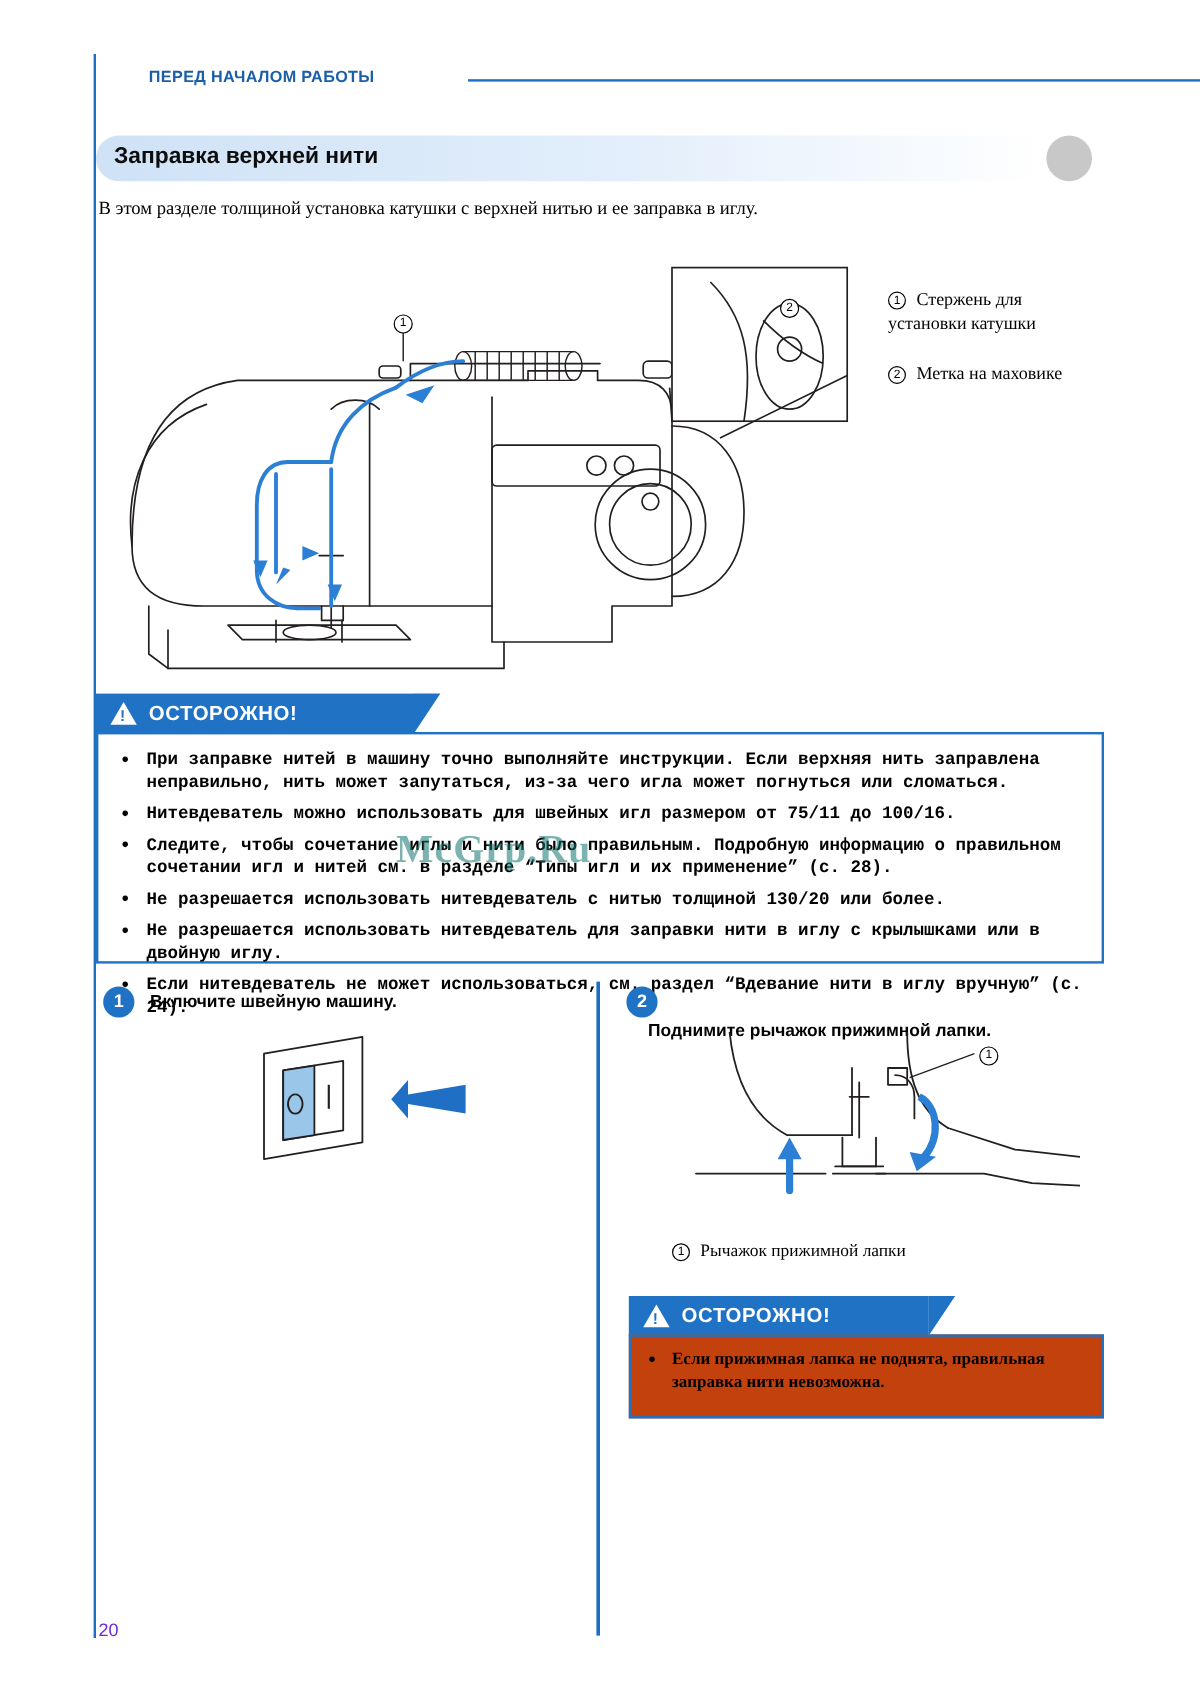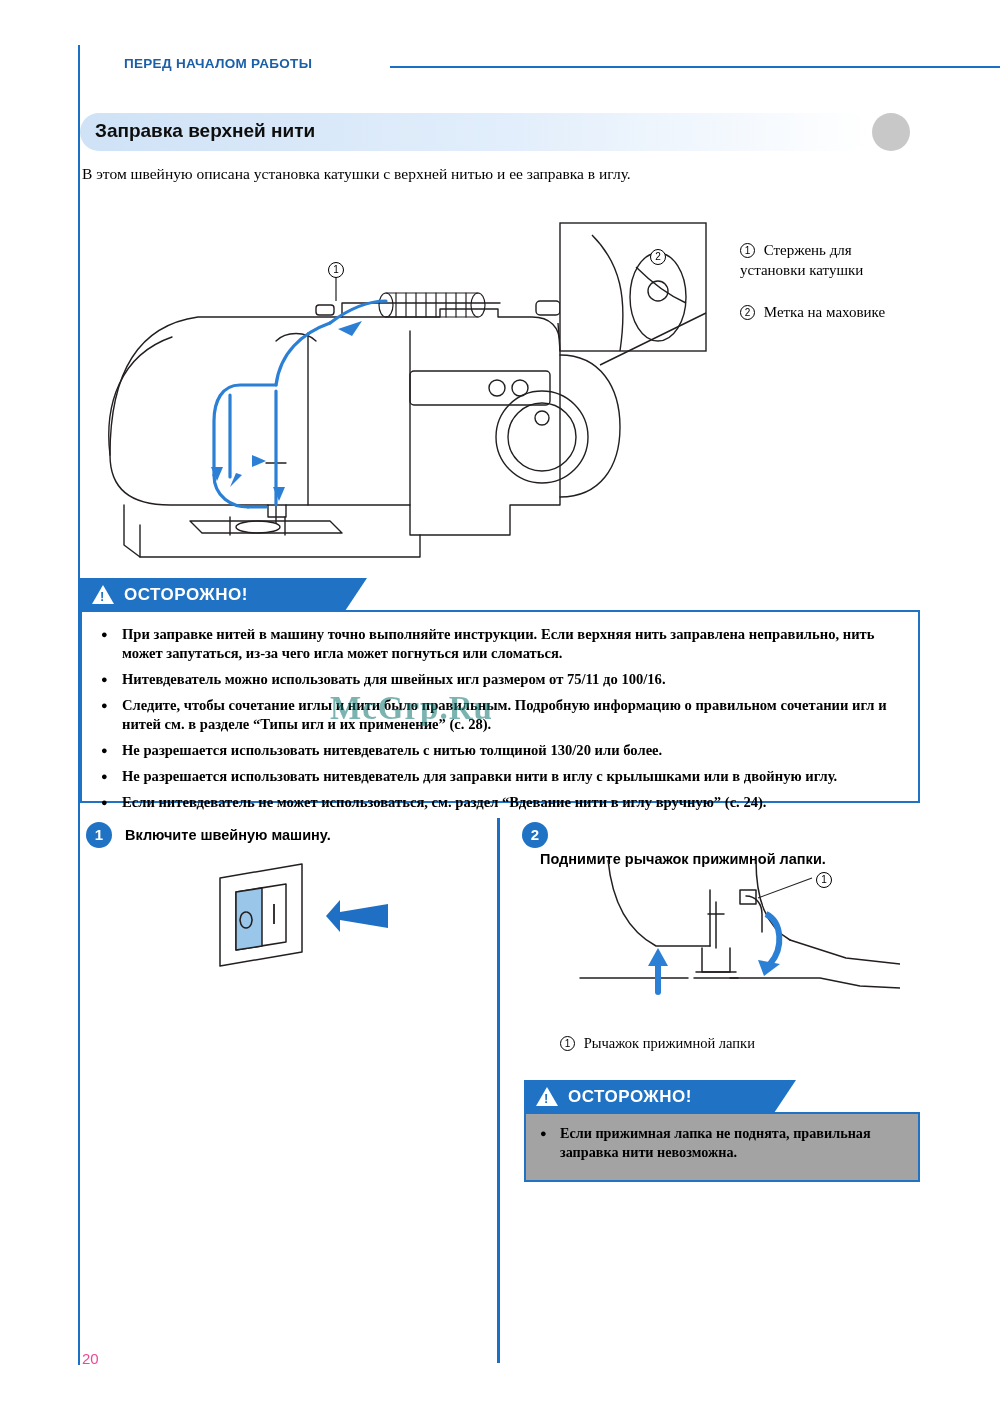--- a/index.html
+++ b/index.html
@@ -88,21 +88,21 @@
   .warn-tri-icon {
     width:0;height:0;border-left:11px solid transparent;border-right:11px solid transparent;
     border-bottom:19px solid #fff; position:relative; margin:0 10px 0 12px;
   }
   .warn-tri-icon::after{
     content:"!"; position:absolute; left:-3px; top:4px; width:6px;
     color:#1f72c4; font-family:"Liberation Sans", sans-serif; font-weight:bold; font-size:13px;
   }
   .warn-body {
     position:absolute; left:0; top:32px; width:840px; height:193px;
-    border:2px solid #1f72c4; background:#fff; padding:13px 16px 10px 16px;
+    border:2px solid #1f72c4; background:#fff; padding:13px 16px 10px 16px;font-family:Liberation Mono, monospace;
   }
   .warn-item {
     position:relative; padding-left:24px; margin-bottom:7px;
     font-weight:bold; font-size:14.6px; line-height:19px; color:#000;
   }
   .warn-item::before {
     content:"\25CF"; position:absolute; left:3px; top:0; font-size:11px; color:#000;
   }
   .watermark {
     position:absolute; left:330px; top:690px; font-size:33px; font-weight:bold;
@@ -122,53 +122,53 @@
   .step-title {
     position:absolute; font-family:"Liberation Sans", sans-serif;
     font-weight:bold; font-size:14.5px; color:#000;
   }
   .cap-line { position:absolute; font-size:14.5px; color:#000; }
 
   
   .warn2 { position:absolute; left:524px; top:1080px; width:396px; height:102px; }
   .warn2-body {
     position:absolute; left:0; top:32px; width:396px; height:70px;
-    border:2px solid #1f72c4; background:#a3a3a3; padding:10px 12px;
+    border:2px solid #1f72c4; background:#c2410c; padding:10px 12px;
   }
   .warn2-item {
     position:relative; padding-left:22px; font-weight:bold; font-size:14.2px;
     line-height:19px; color:#000;
   }
   .warn2-item::before{
     content:"\25CF"; position:absolute; left:2px; top:0; font-size:11px;
   }
 
   .pagenum {
     position:absolute; left:82px; top:1350px;
-    font-family:"Liberation Sans", sans-serif; font-size:15px; color:#ec4899;
+    font-family:"Liberation Sans", sans-serif; font-size:15px; color:#6d28d9;
   }
   svg { display:block; }
 </style>
 </head>
 <body>
 
 <div class="page">
 
   <div class="left-rule"></div>
 
   <div class="header-band">
     <div class="header-text">ПЕРЕД НАЧАЛОМ РАБОТЫ</div>
     <div class="header-line"></div>
   </div>
 
   <div class="title-bar"></div>
   <div class="title-dot"></div>
   <div class="title-text">Заправка верхней нити</div>
 
-  <div class="intro">В этом швейную описана установка катушки с верхней нитью и ее заправка в иглу.</div>
+  <div class="intro">В этом разделе толщиной установка катушки с верхней нитью и ее заправка в иглу.</div>
 
   <div class="fig-main">
     <svg width="840" height="370" viewBox="0 0 840 370">
       <g fill="none" stroke="#231f20" stroke-width="1.4" stroke-linejoin="round" stroke-linecap="round">
 
         <path d="M30 250 C30 165 60 120 118 112 L360 112 L360 104 L418 104 L418 112 L452 112
                  C470 112 480 122 480 140 L480 300 L430 300 L430 330 L330 330 L330 300 L90 300
                  C50 300 30 284 30 250 Z"></path>
 
         <path d="M30 250 C24 200 40 150 92 132"></path>

